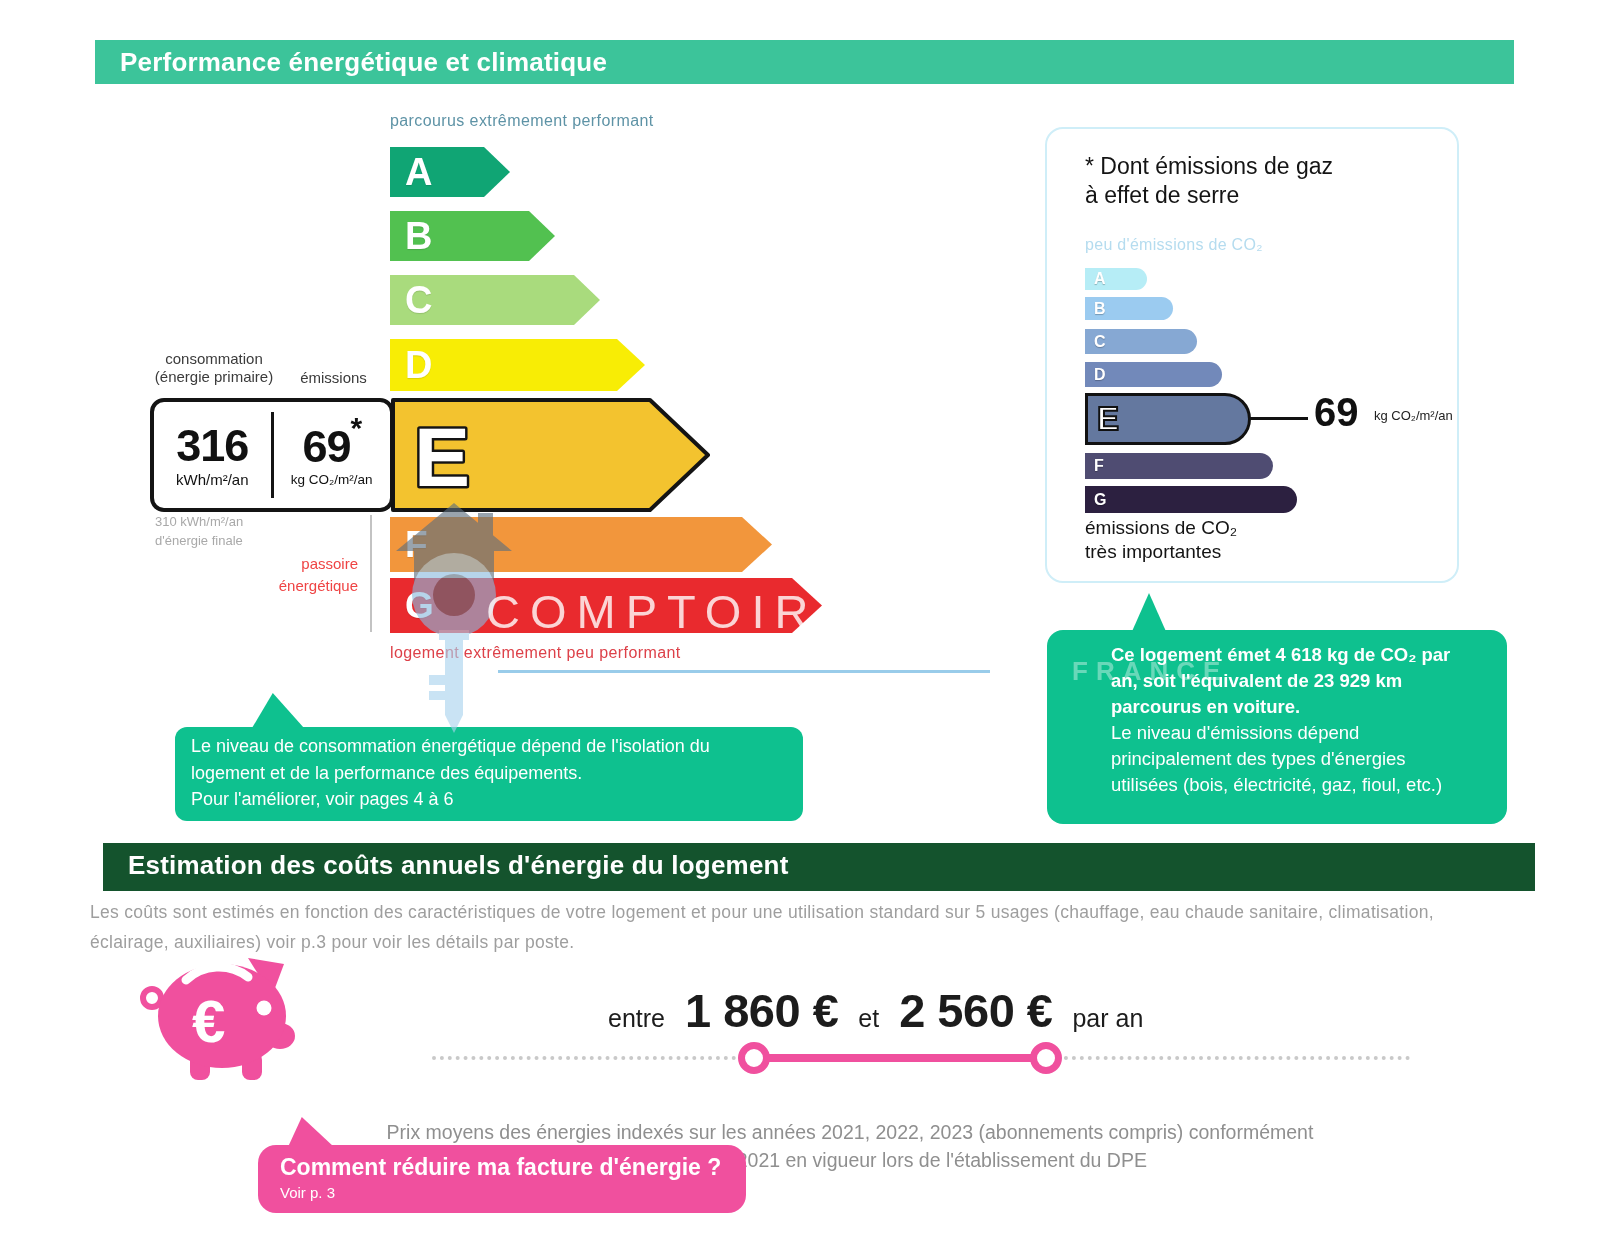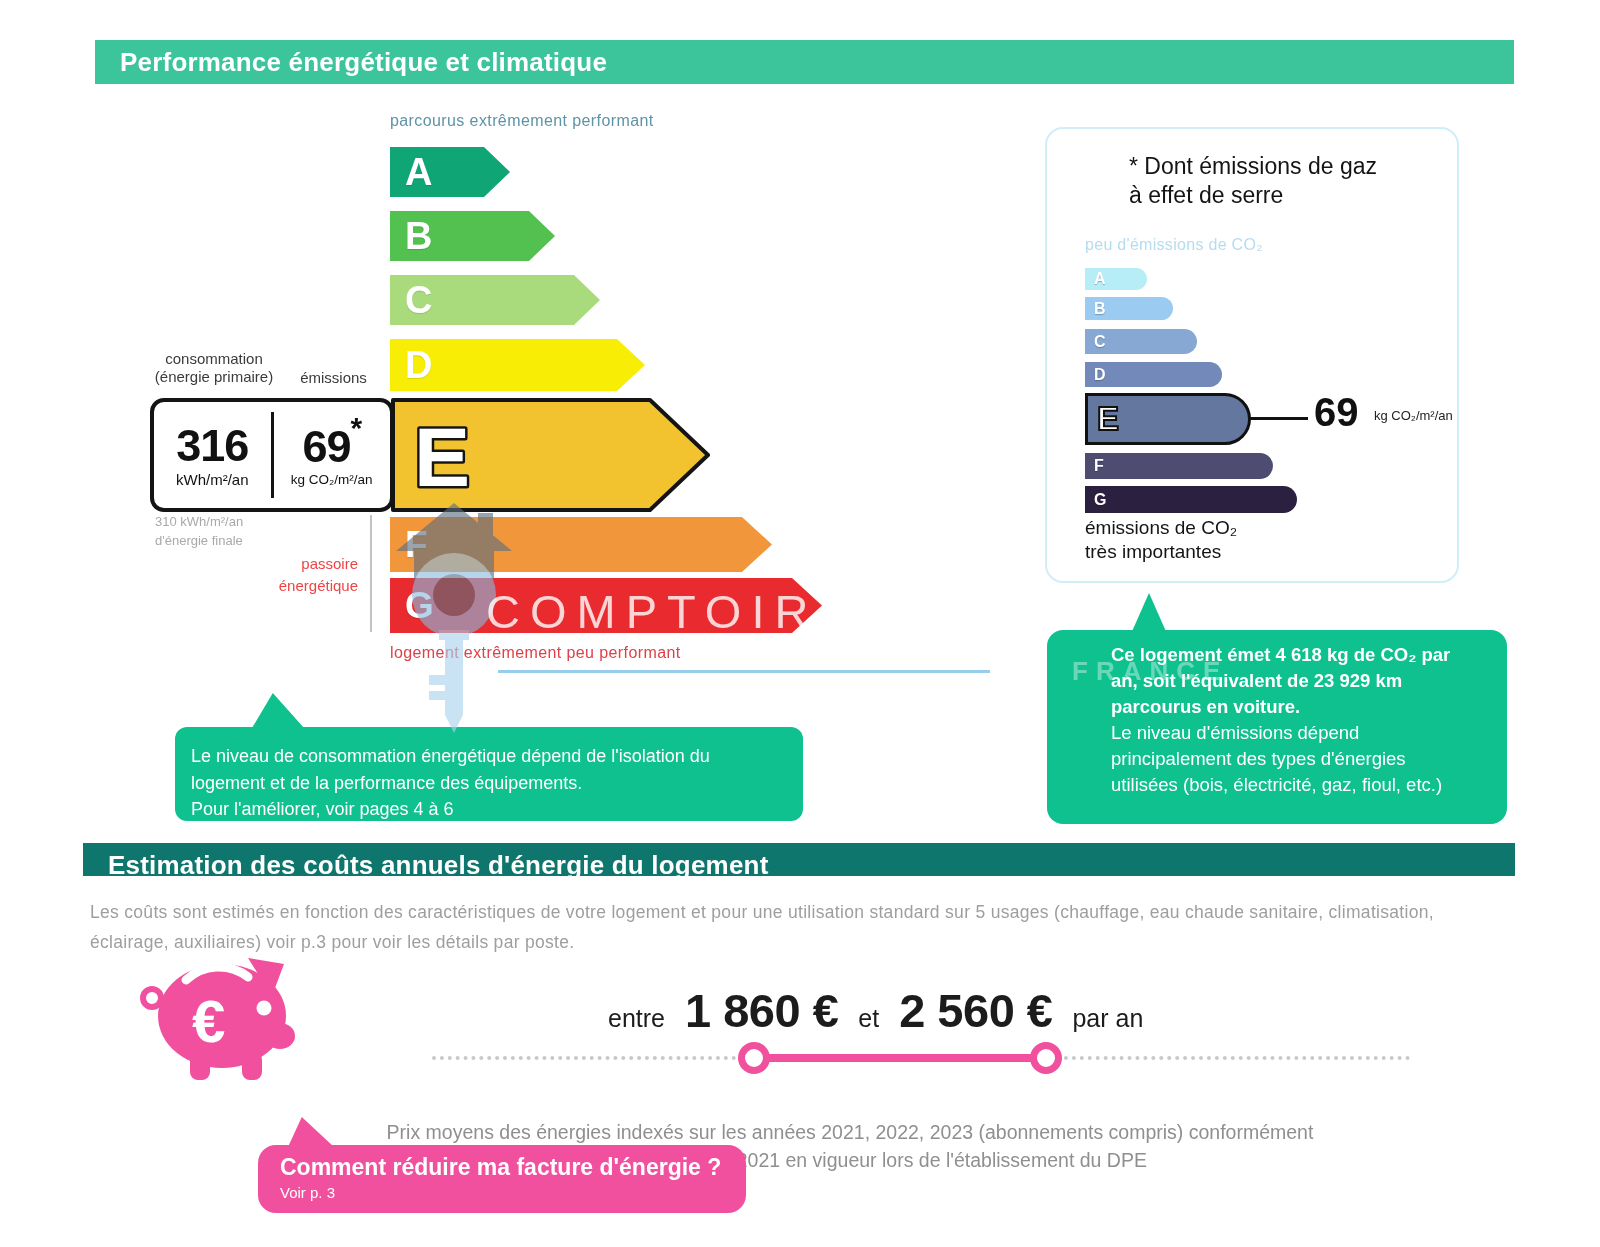--- a/index.html
+++ b/index.html
@@ -2,21 +2,21 @@
 <html><head>
 <meta charset="utf-8">
 <style>
   html,body{margin:0;padding:0;background:#fff;}
   #page{position:relative;width:1600px;height:1247px;background:#fff;overflow:hidden;
         font-family:"Liberation Sans",sans-serif;}
   .abs{position:absolute;}
   
   .band{color:#fff;font-weight:bold;font-size:26px;line-height:44px;padding-left:25px;letter-spacing:.2px;}
   #main-band{left:95px;top:40px;width:1394px;height:44px;background:#3cc49a;}
-  #cost-band{left:83px;top:843px;width:1407px;height:33px;background:#0f766e;}
+  #cost-band{left:103px;top:843px;width:1407px;height:48px;background:#14532d;}
   
   .ebar{position:absolute;left:390px;}
   .ebar span{display:block;color:#fff;font-weight:bold;padding-left:15px;
              text-shadow:0 1px 1px rgba(0,0,0,.12);}
   .scale-top{left:390px;top:112px;font-size:16px;color:#5e93a6;letter-spacing:.4px;}
   .scale-bottom{left:390px;top:644px;font-size:16px;color:#dd4149;letter-spacing:.4px;}
   
   #conso-label{left:138px;top:350px;width:152px;text-align:center;font-size:15px;color:#3b3b3b;line-height:18px;white-space:pre-line;}
   #emis-label{left:286px;top:369px;width:95px;text-align:center;font-size:15px;color:#3b3b3b;}
   #value-box{left:150px;top:398px;width:236px;height:106px;background:#fff;border:4px solid #141414;
@@ -24,37 +24,37 @@
   #value-box .cell{flex:1;display:flex;flex-direction:column;align-items:center;justify-content:center;}
   #value-box .num{font-size:45px;font-weight:bold;color:#111;letter-spacing:-1px;line-height:46px;}
   #value-box .unit{font-size:15px;color:#111;margin-top:2px;}
   #value-box .divider{width:3px;background:#141414;margin:10px 0;}
   .ast{font-size:30px;vertical-align:super;line-height:0;position:relative;top:-8px;font-weight:bold;}
   #final-energy{left:155px;top:512px;font-size:13px;color:#a9a9a9;line-height:19px;white-space:pre-line;}
   #passoire{left:238px;top:553px;width:120px;text-align:right;font-size:15px;color:#ef4444;line-height:22px;white-space:pre-line;}
   #bracket-line{left:370px;top:515px;width:2px;height:117px;background:#c3c3c3;}
   
   #ges-panel{left:1045px;top:127px;width:410px;height:452px;background:#fff;border:2px solid #cfeef8;border-radius:18px;}
-  #ges-title{left:1085px;top:152px;font-size:23px;color:#141414;line-height:29px;white-space:pre-line;font-weight:500;margin-left:44px;}
+  #ges-title{left:1085px;top:152px;font-size:23px;color:#141414;line-height:29px;white-space:pre-line;font-weight:500;}
   #ges-low{left:1085px;top:236px;font-size:16px;color:#b5dcef;letter-spacing:.3px;}
   .gbar{position:absolute;left:1085px;}
   .gbar span{display:block;color:#fff;font-weight:bold;font-size:16px;padding-left:9px;text-shadow:0 1px 1px rgba(0,0,0,.25);}
   #ges-e{left:1085px;top:393px;width:160px;height:46px;background:#64789f;border:3px solid #111;
          border-radius:0 26px 26px 0;line-height:46px;}
   #ges-e span{display:block;color:#fff;font-weight:bold;font-size:33px;padding-left:9px;
               -webkit-text-stroke:2px #111;}
   #ges-line{left:1248px;top:417px;width:60px;height:3px;background:#111;}
   #ges-value{left:1314px;top:390px;font-size:40px;font-weight:bold;color:#111;}
   #ges-unit{left:1374px;top:408px;font-size:13px;color:#222;}
   #ges-high{left:1085px;top:516px;font-size:19px;color:#141414;line-height:24px;white-space:pre-line;}
   
   .callout{background:#0ec18f;color:#fff;border-radius:12px;}
   .pointer{background:#0ec18f;}
   #callout-left{left:175px;top:727px;width:628px;height:94px;}
-  #callout-left .txt{padding:16px 16px;font-size:18px;line-height:26.5px;white-space:pre-line;}
+  #callout-left .txt{padding:6px 16px;font-size:18px;line-height:26.5px;white-space:pre-line;}
   #callout-left-ptr{left:252px;top:693px;width:52px;height:35px;clip-path:polygon(40% 0,0 100%,100% 100%);}
   #callout-right{left:1047px;top:630px;width:412px;height:194px;border-radius:16px;padding-left:48px;}
   #callout-right .txt{padding:12px 16px;font-size:18.5px;line-height:26px;white-space:pre-line;}
   #callout-right .txt b{display:block;white-space:pre-line;}
   #callout-right-ptr{left:1128px;top:593px;width:42px;height:38px;clip-path:polygon(50% 0,10% 100%,90% 100%);}
   
   #cost-intro{left:90px;top:897px;width:1412px;font-size:17.5px;color:#9e9e9e;line-height:30px;
               letter-spacing:.3px;white-space:pre-line;}
   #cost-row{left:608px;top:983px;display:flex;align-items:baseline;column-gap:20px;color:#1c1c1c;}
   #cost-row .small{font-size:25px;}

